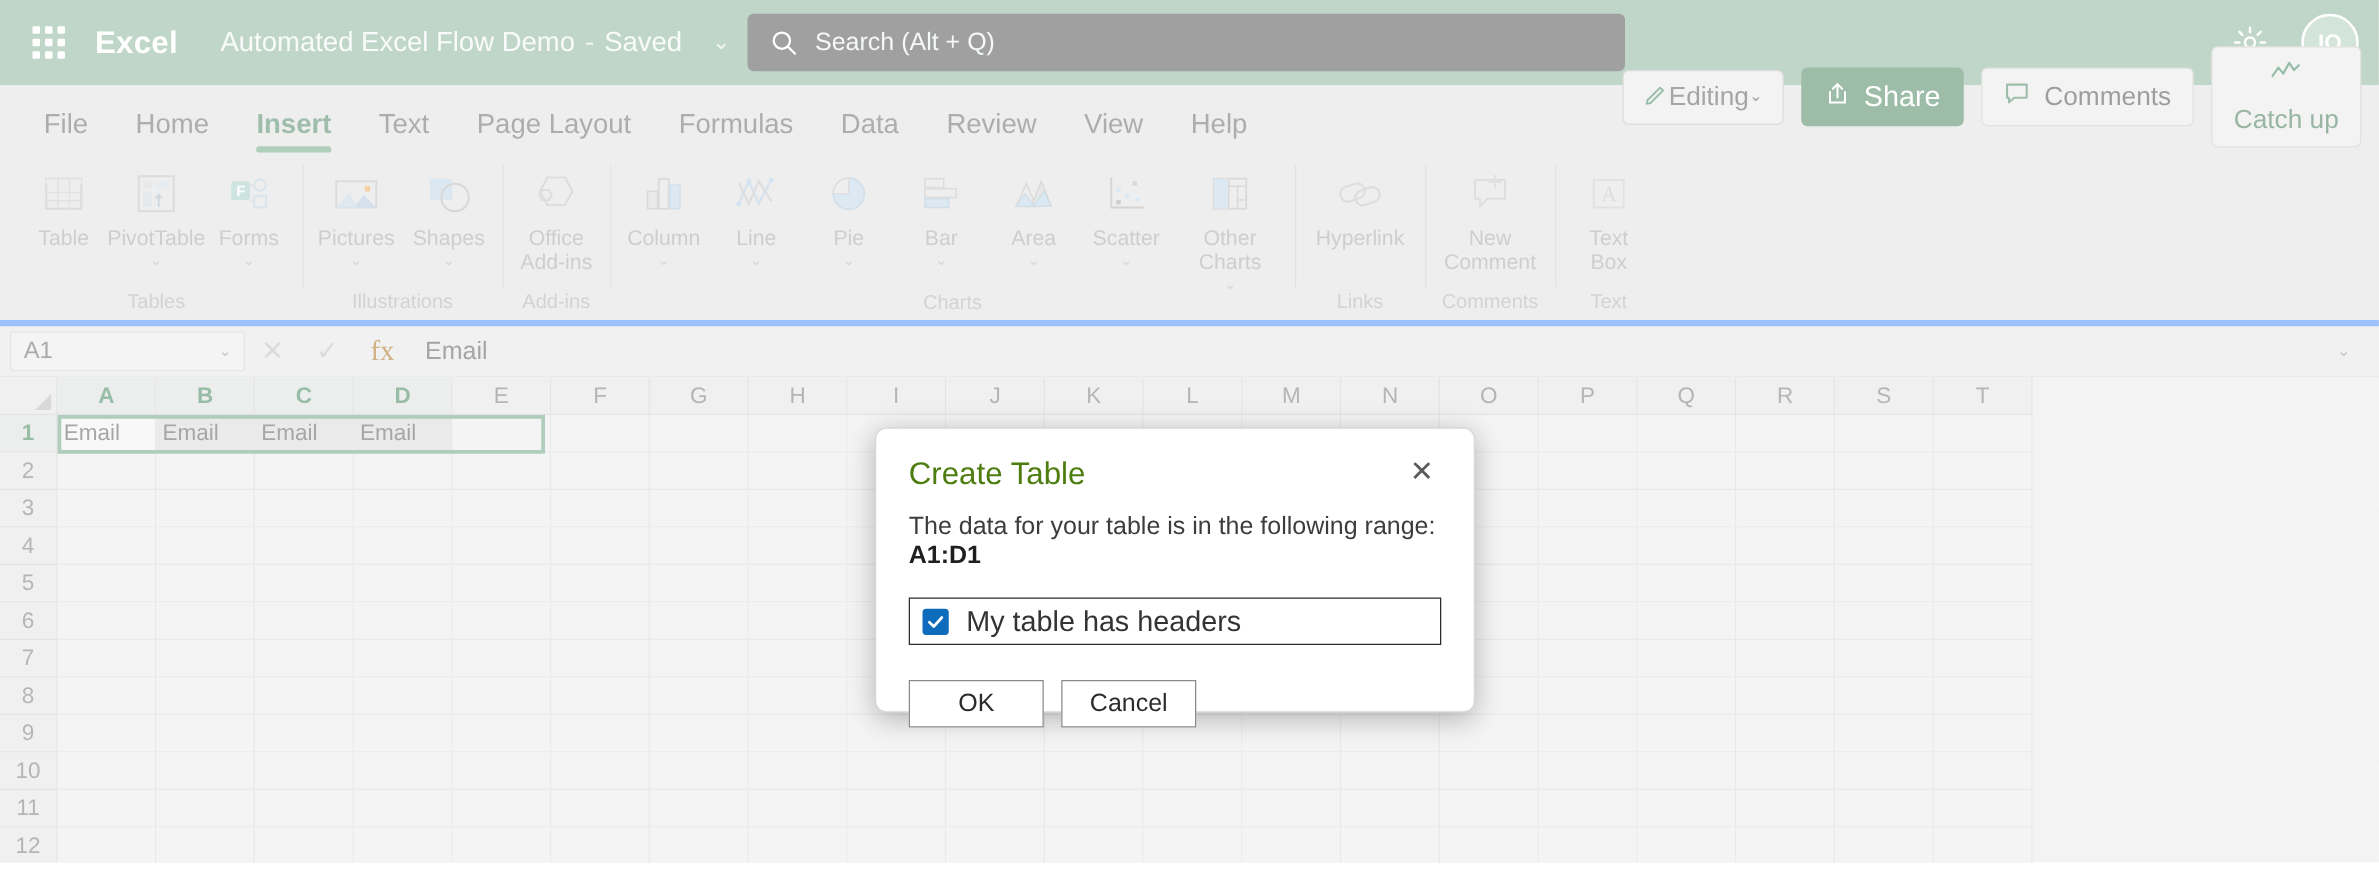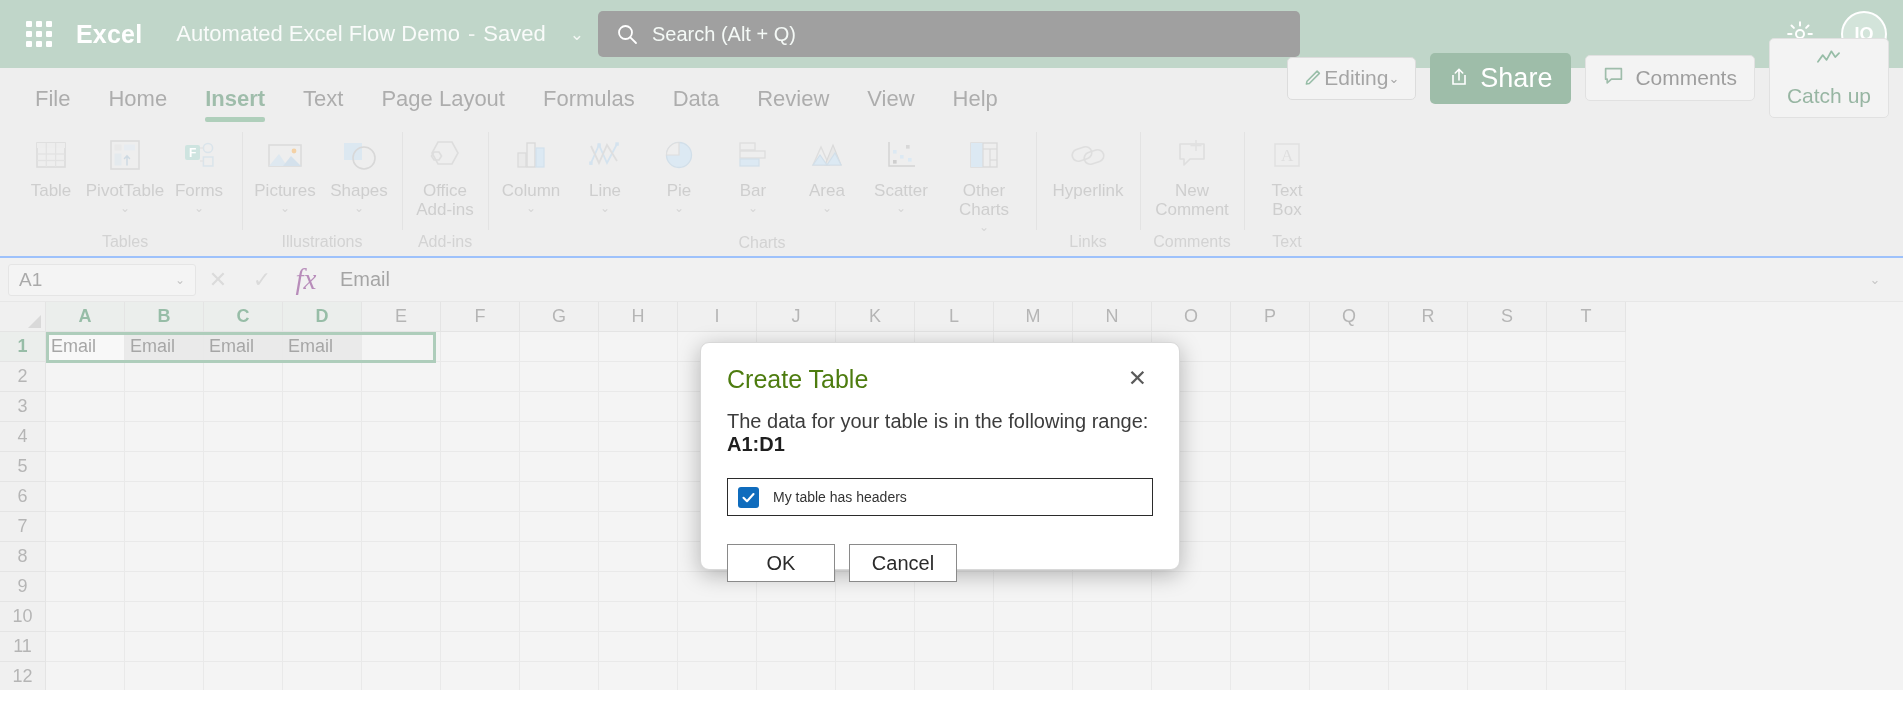--- a/index.html
+++ b/index.html
@@ -82,21 +82,21 @@
     display: flex; align-items: center; gap: 14px;
   }
   .editing-btn {
     display: flex; align-items: center; gap: 0;
     border: 1px solid #b9b9b9; border-radius: 5px; background: #e6e6e6;
     padding: 8px 16px; font-size: 21px; color: #4a4a4a; cursor: pointer;
   }
   .share-btn {
     display: flex; align-items: center; gap: 11px;
     background: #3d7a52; color: #ffffff; border-radius: 5px;
-    padding: 10px 19px; font-size: 27px; cursor: pointer;
+    padding: 10px 19px; font-size: 23px; cursor: pointer;
   }
   .comments-btn, .catchup-btn {
     display: flex; align-items: center; gap: 11px;
     background: #e6e6e6; border: 1px solid #c3c3c3; border-radius: 5px;
     padding: 9px 17px; font-size: 21px; color: #3b3b3b; cursor: pointer;
   }
   .catchup-btn { color: #2e6b45; flex-direction: column; }
 
   
   .ribbon-body {
@@ -124,37 +124,37 @@
   }
   .rbtn .car { font-size: 12px; color: #adadad; margin-top: 1px;
     font-family: "DejaVu Sans", sans-serif; }
   .rg-name {
     font-size: 16px; color: #a6a6a6; padding-bottom: 5px; text-align: center;
   }
 
   
   .fbar {
     display: flex; align-items: center; height: 46px;
-    background: #e3e3e3; border-top: 2px solid #3b82f6;
+    background: #e3e3e3; border-top: 5px solid #3b82f6;
     border-bottom: 1px solid #cfcfcf; padding: 0 8px;
   }
   .namebox {
     width: 188px; height: 32px; background: #e9e9e9;
     border: 1px solid #cacaca; border-radius: 3px;
     display: flex; align-items: center; justify-content: space-between;
     padding: 0 10px; font-size: 19px; color: #555; cursor: pointer;
   }
   .namebox .nb-car { font-size: 12px; color: #8a8a8a;
     font-family: "DejaVu Sans", sans-serif; }
   .fb-ico {
     width: 44px; display: flex; align-items: center; justify-content: center;
     font-size: 22px; color: #b6b6b6; cursor: pointer;
   }
-  .fb-ico.fx { font-style: italic; font-family: "Liberation Serif", serif;
-    font-size: 29px; color: #701a75; }
+  .fb-ico.fx { font-family: "Liberation Serif", serif;
+    font-size: 23px; color: #a16207; }
   .fb-input {
     flex: 1; background: #e3e3e3; border: none; outline: none;
     font-size: 20px; color: #4a4a4a; padding-left: 12px;
     font-family: "Liberation Sans", sans-serif;
   }
   .fb-expand { width: 40px; text-align: center; font-size: 13px; color: #8d8d8d;
     cursor: pointer; font-family: "DejaVu Sans", sans-serif; }
 
   
   .gridwrap { position: relative; background: #e7e7e7; height: 388px; overflow: hidden; }
@@ -218,21 +218,21 @@
   .chkrow {
     margin-top: 22px; border: 1px solid #2b2b2b; height: 38px;
     display: flex; align-items: center; padding: 0 10px; cursor: pointer;
   }
   .chk {
     width: 21px; height: 21px; background: #0f6cbd; border-radius: 3px;
     display: flex; align-items: center; justify-content: center;
     margin-right: 14px; flex: none;
   }
   .chk svg { display: block; }
-  .chk-lbl { font-size: 14px; color: #333333; }
+  .chk-lbl { font-size: 23px; color: #333333; }
   .modal-actions {
     display: flex; gap: 14px; margin-top: 28px;
   }
   .mbtn {
     min-width: 108px; height: 38px; border: 1px solid #8a8a8a;
     background: #ffffff; font-size: 20px; color: #2b2b2b; cursor: pointer;
     font-family: "Liberation Sans", sans-serif;
   }
 </style>
 </head>

